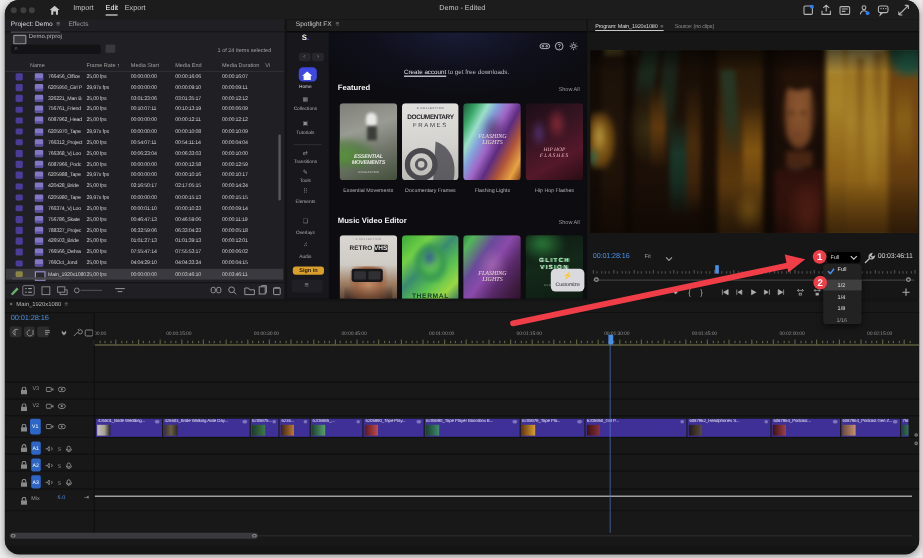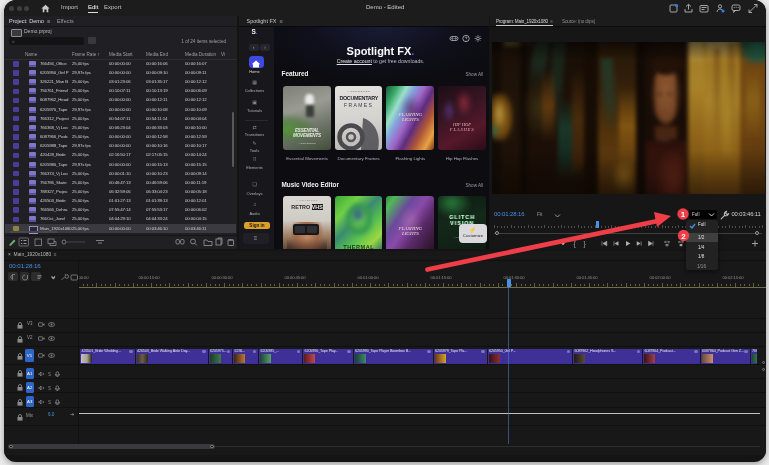--- a/index.html
+++ b/index.html
@@ -271,21 +271,20 @@
         <g stroke="#b9b9bf" stroke-width="0.8" fill="none">
           <rect x="1" y="2.5" width="8" height="4" rx="2"></rect>
             <circle cx="3.4" cy="4.5" r="0.7"></circle>
             <circle cx="6.6" cy="4.5" r="0.7"></circle>
           <circle cx="17" cy="4.5" r="3.2"></circle>
             <path d="M16 3.6c.3-.9 2-.8 2 .1 0 .7-1 .7-1 1.4 M17 6.3v.4"></path>
           <circle cx="29" cy="4.5" r="1.4"></circle>
             <path d="M29 1.2v1.1 M29 6.7v1.1 M25.7 4.5h1.1 M31.2 4.5h1.1 M26.7 2.2l.8.8 M30.5 5.9l.8.8 M31.3 2.2l-.8.8 M27.5 5.9l-.8.8"></path>
         </g>
       </svg>
-      <div class="a txt" style="left:0;top:18.5px;width:216px;text-align:center;font-size:11px;font-weight:bold;color:#fafafa">Spotlight FX<span style="color:#4a57e8">.</span></div>
       <div class="a txt" style="left:0;top:31px;width:216px;text-align:center;font-size:5.2px;color:#b9b9c2"><span style="color:#e2e2ea;text-decoration:underline">Create account</span> to get free downloads.</div>
       <div class="a txt" style="left:9px;top:43.5px;font-size:6.4px;font-weight:bold;color:#f2f2f2">Featured</div>
       <div class="a txt" style="left:193px;top:45.5px;font-size:4.6px;color:#9a9aa0">Show All</div>
       <div id="cards1" class="a" style="left:0;top:0">
           <div class="a" style="left:10.5px;top:59.5px;width:47.6px;height:63.5px;border-radius:3px;overflow:hidden">
             <div class="a" style="left:0;top:0;width:48px;height:64px;background:linear-gradient(160deg,#7e8078 0%,#9a9c94 35%,#6e7468 65%,#434f3a 100%)"></div>
 <div class="a" style="left:22px;top:8px;width:9px;height:12px;background:#e8e8e6;border-radius:40%;filter:blur(1.5px)"></div>
 <div class="a" style="left:23px;top:19px;width:8px;height:12px;background:#3a3d38;filter:blur(1.5px)"></div>
 <div class="a" style="left:-8px;top:28px;width:40px;height:26px;background:radial-gradient(ellipse at 30% 60%,#57923c 0%,rgba(70,120,50,0.6) 45%,rgba(70,120,50,0) 75%);filter:blur(2px)"></div>
 <div class="a txt" style="left:0;top:42px;width:48px;text-align:center;font-size:4.6px;font-style:italic;font-weight:bold;color:#e9e9e4;letter-spacing:-0.2px">ESSENTIAL<br>MOVEMENTS</div>

